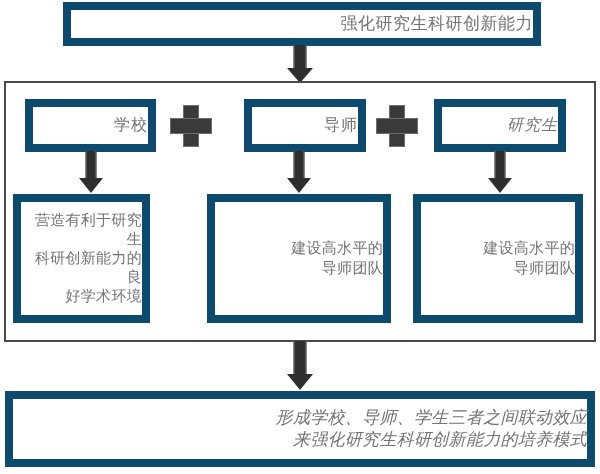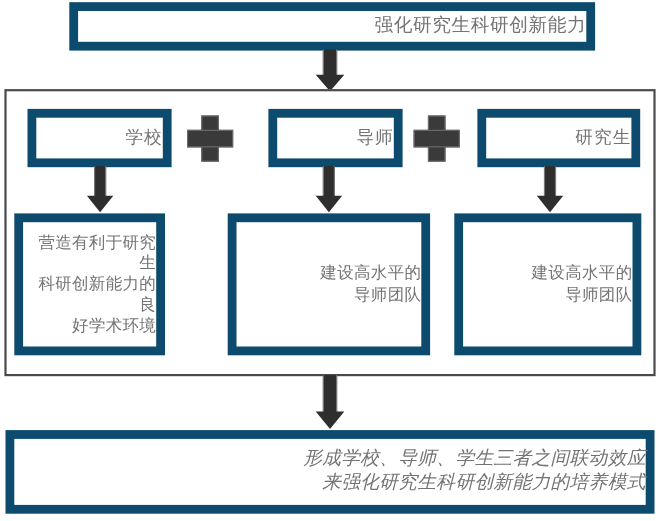--- a/index.html
+++ b/index.html
@@ -67,21 +67,21 @@
 
   
   .box-actor {
     top: 99px;
     height: 53px;
     font-size: 16px;
     letter-spacing: 1px;
   }
   .box-actor-1 { left: 25px;  width: 131px; }
   .box-actor-2 { left: 230px; width: 122px; margin-left: 14px; }
-  .box-actor-3 { left: 434px; width: 148px; }
+  .box-actor-3 { left: 434px; width: 132px; font-style: italic; }
 
   
   .plus {
     position: absolute;
     width: 42px;
     height: 42px;
     top: 105px;
   }
   .plus-1 { left: 170px; }
   .plus-2 { left: 376px; }

